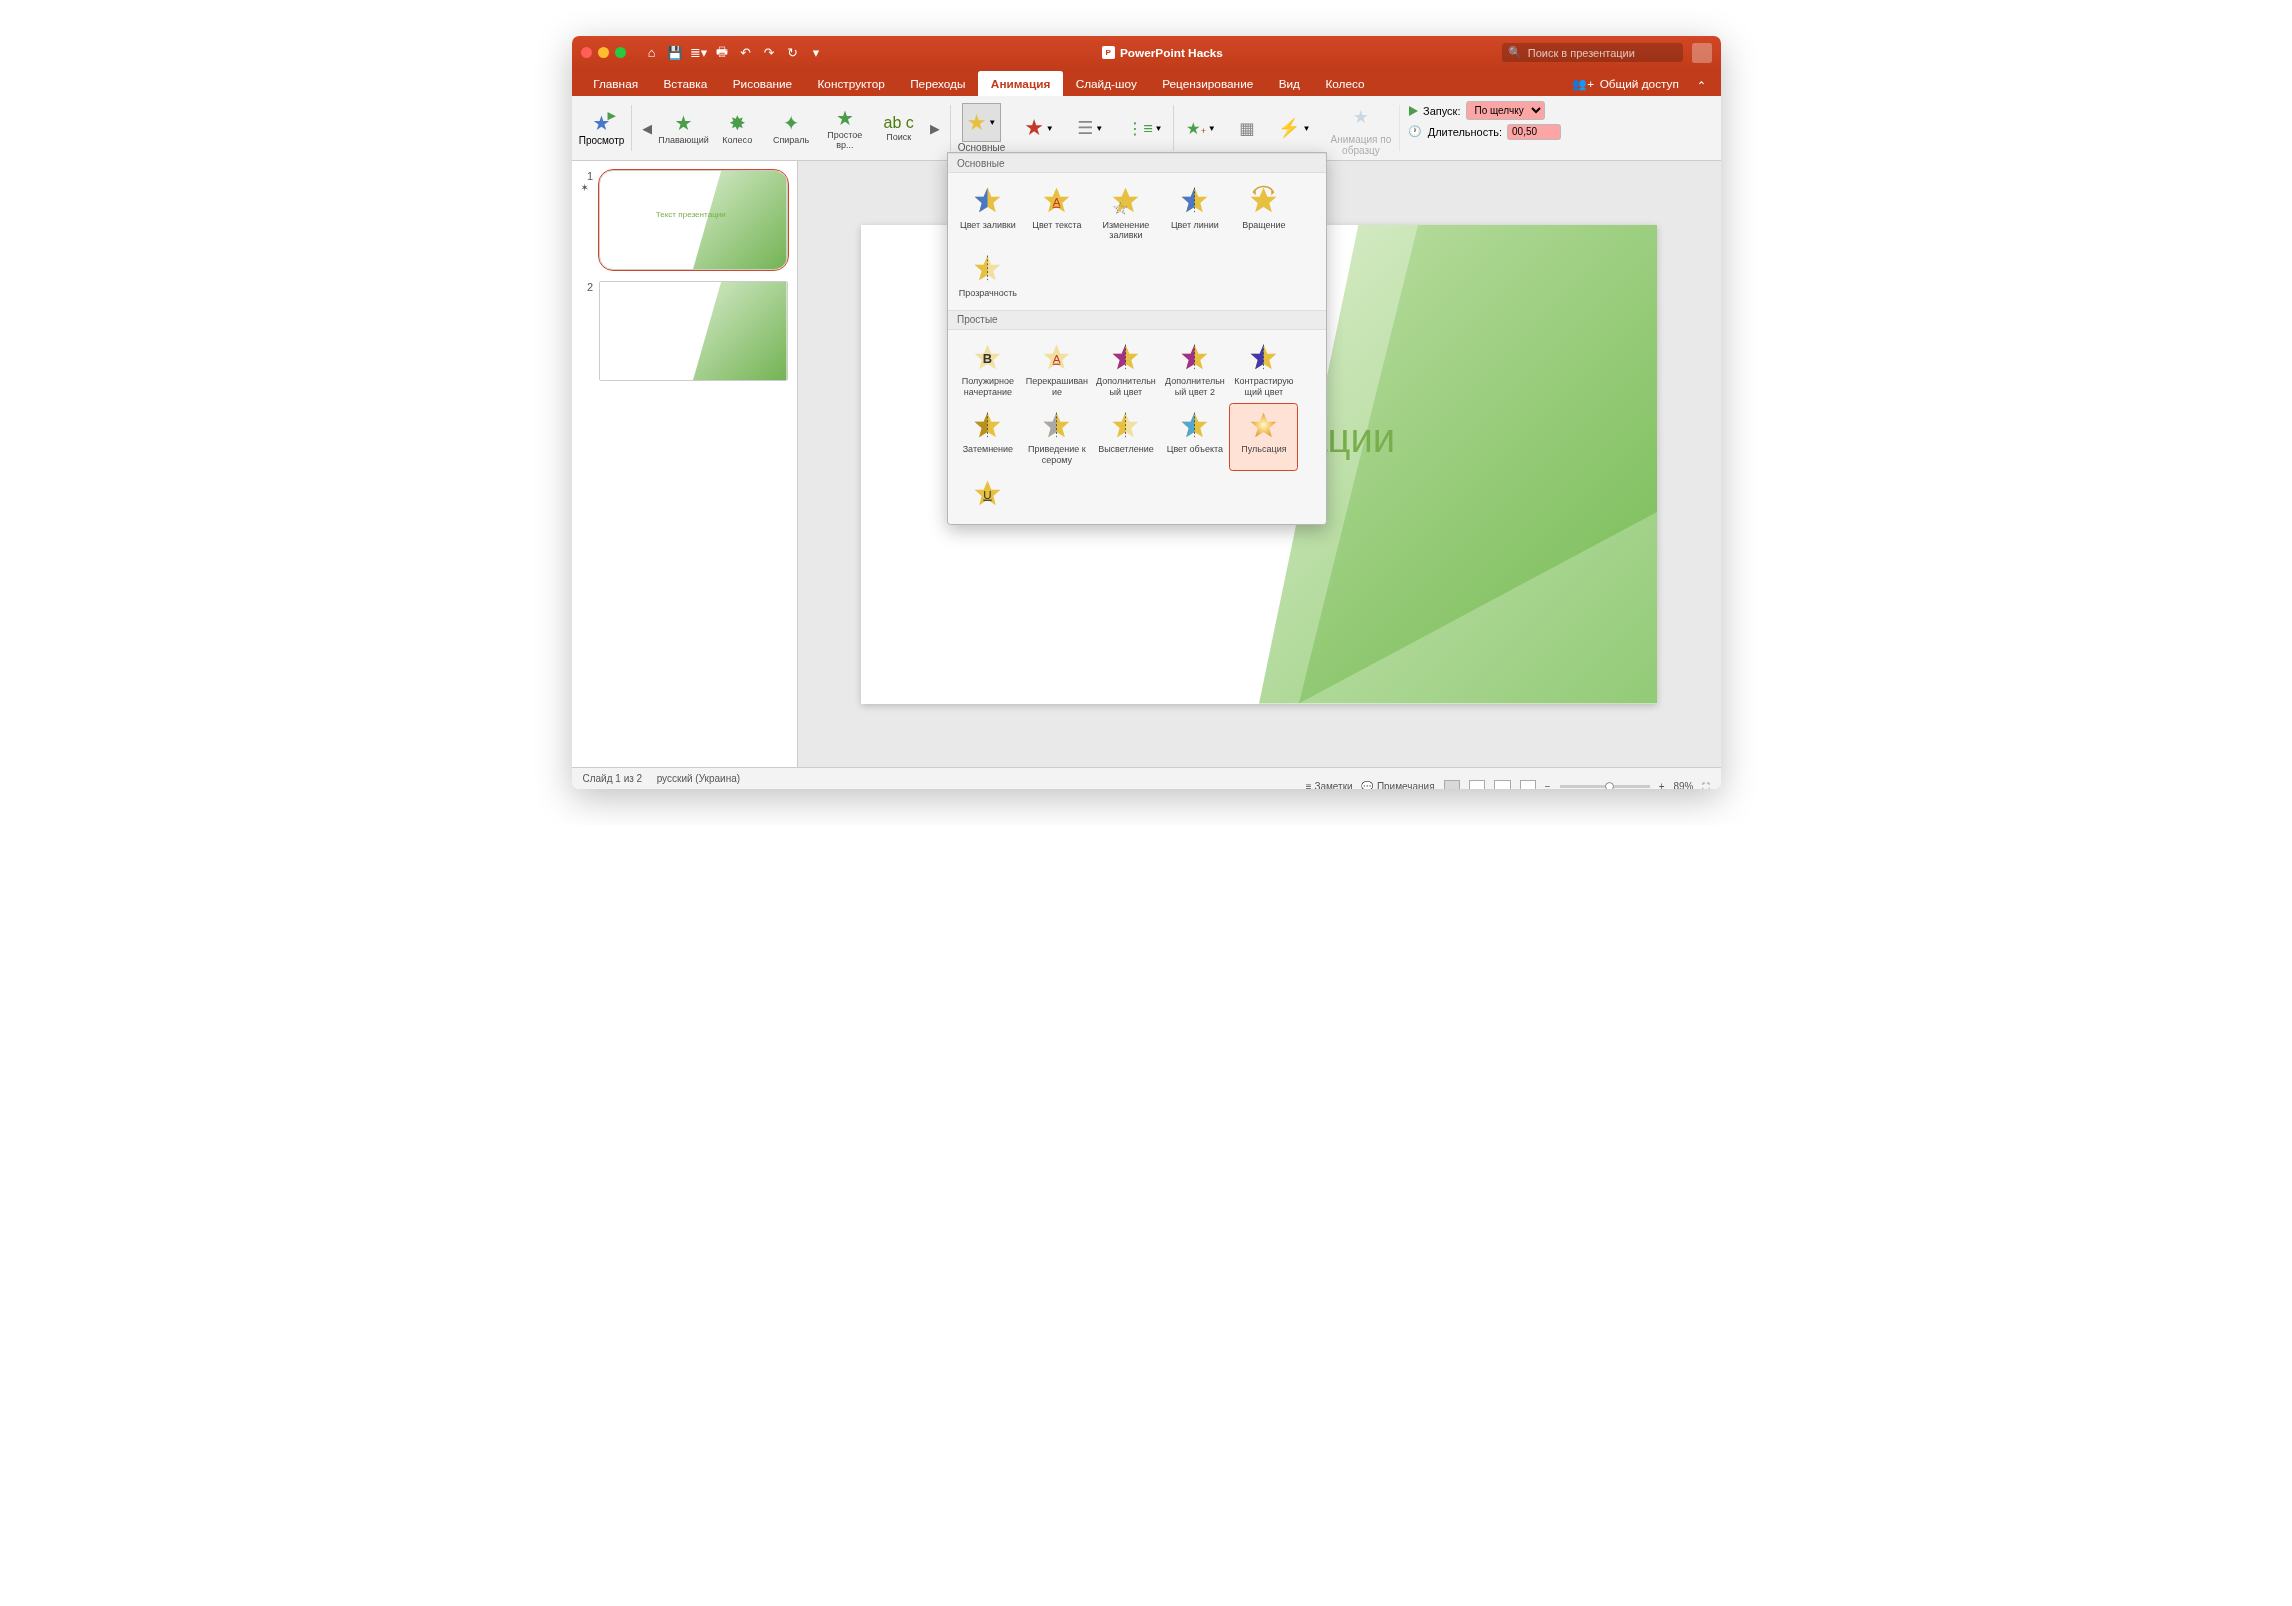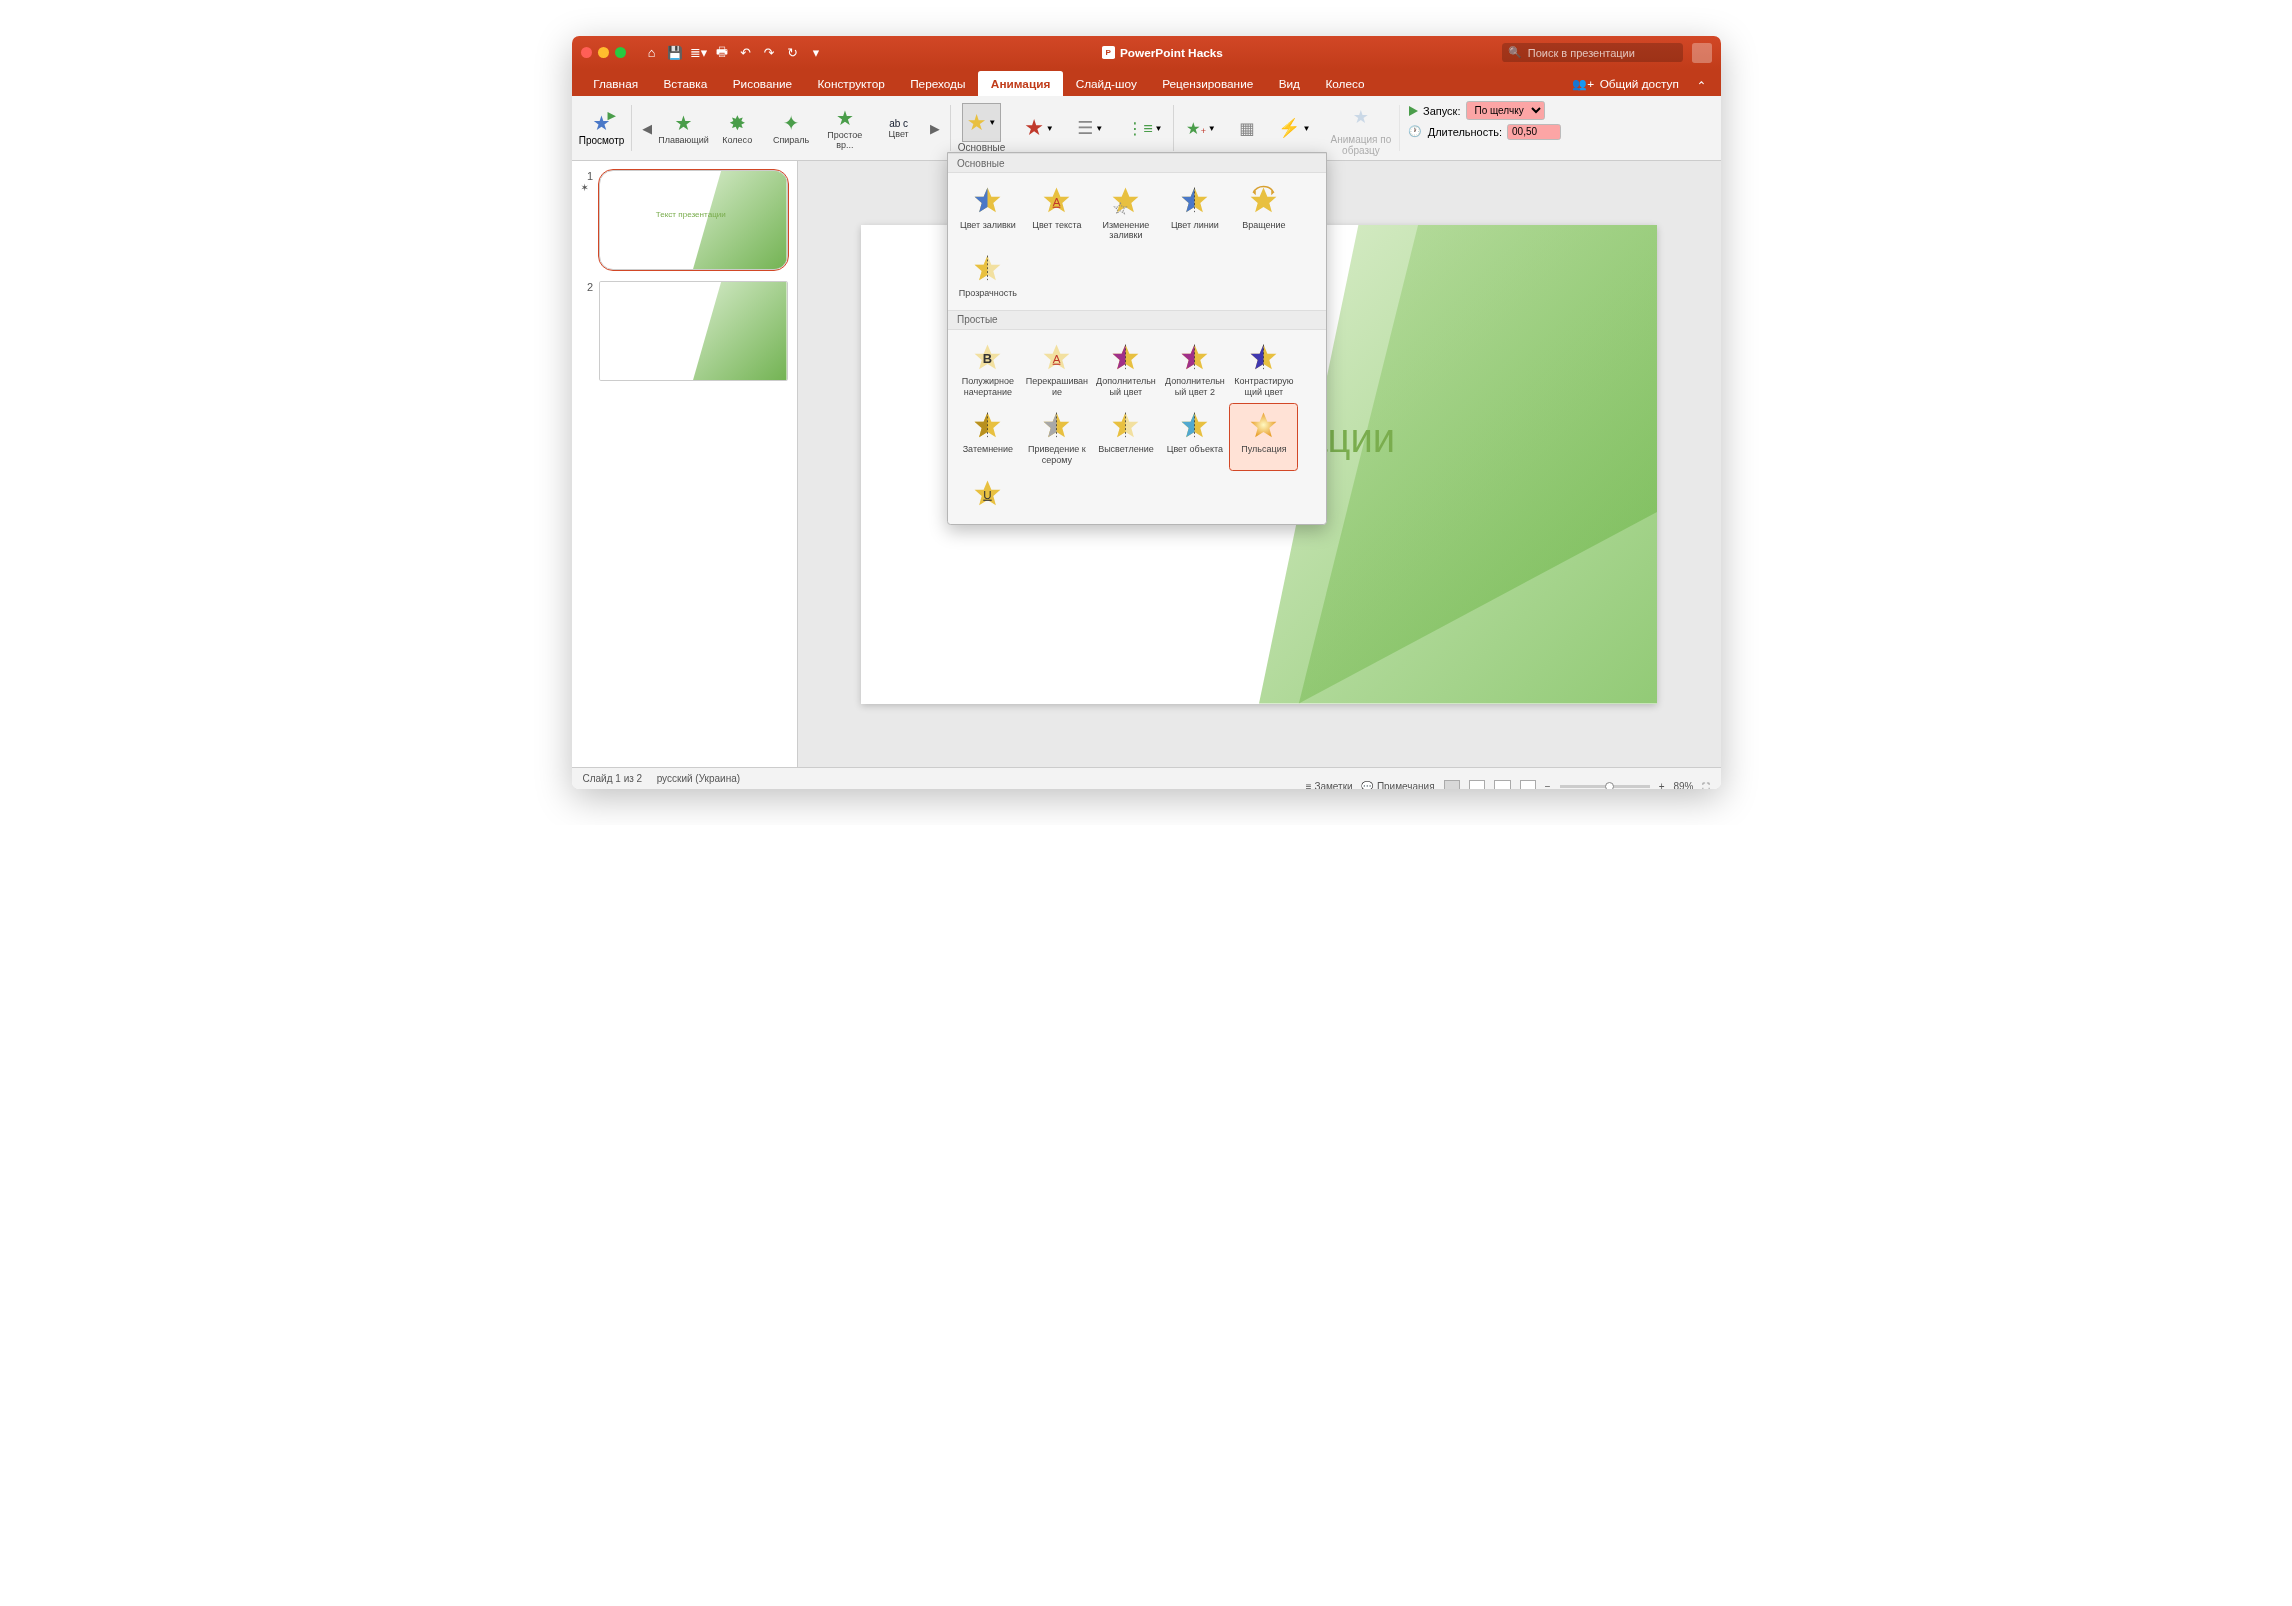--- a/index.html
+++ b/index.html
@@ -147,22 +147,22 @@
           </div>
         <div class="eff">
             <div class="ic">✦</div>
             <div>Спираль</div>
           </div>
         <div class="eff">
             <div class="ic">★</div>
             <div>Простое вр...</div>
           </div>
         <div class="eff">
-            <div class="ic" style="font-size:10px;color:#0f172a">ab c</div>
-            <div>Цвет</div>
+            <div class="ic" style="font-size:16px;color:#4d7c0f">ab c</div>
+            <div>Поиск</div>
           </div>
         <span class="nav-ar">▶</span>
       </div>
     </div>
 
     <div class="rgrp" style="position:relative">
       <div class="dd-btn pressed">
         <span style="font-size:22px;color:#e8c040">★</span>
           <span style="font-size:8.1px">▼</span>
       </div>

